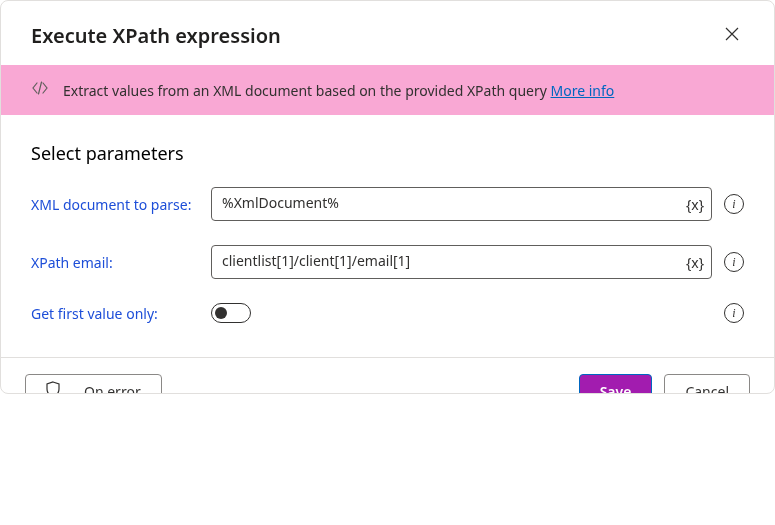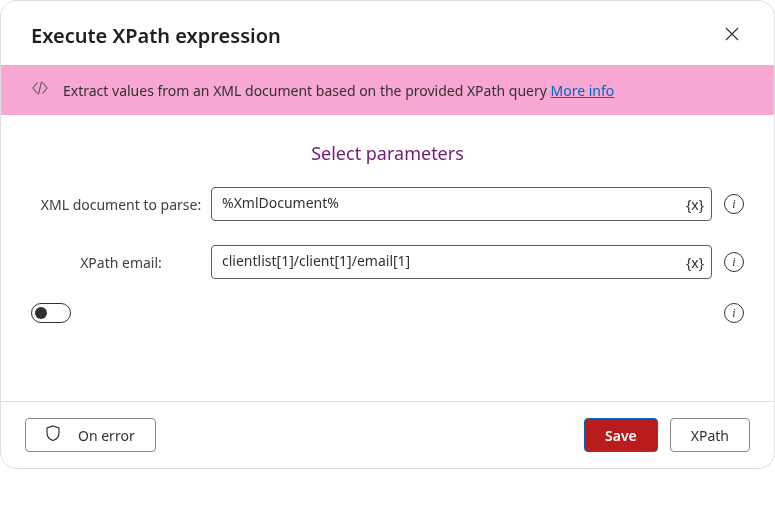--- a/index.html
+++ b/index.html
@@ -6,23 +6,23 @@
   body {
     font-family: "Segoe UI", system-ui, -apple-system, sans-serif;
     background: #fff;
     width: 775px;
     height: 525px;
     color: #323130;
     font-size: 14px;
   }
   .dialog {
     width: 775px;
-    height: 469px;
+    height: 394px;
     border: 1px solid #e1dfdd;
-    border-radius: 17px;
+    border-radius: 8px;
     display: flex;
     flex-direction: column;
     overflow: hidden;
   }
   .header {
     display: flex;
     align-items: center;
     justify-content: space-between;
     padding: 18px 26px 14px 30px;
   }
@@ -48,34 +48,32 @@
     color: #323130;
   }
   .info-bar a { color:#0067c0; text-decoration: underline; }
   .body-area {
     flex:1;
     padding: 26px 30px 10px 30px;
   }
   .section-title {
     font-size: 18px;
     font-weight: 400;
-    color:#701a75;
+    color:#000000;
     margin-bottom: 22px;
-    text-align: center;
   }
   .param-row {
     display:flex;
     align-items:center;
     margin-bottom: 24px;
   }
   .param-label {
     width: 180px;
     flex-shrink:0;
-    color:#404040;
-    text-align:center;
+    color:#1d4ed8;
   }
   .param-control {
     flex:1;
     display:flex;
     align-items:center;
     gap:12px;
   }
   .text-input-wrap {
     flex:1;
     position:relative;
@@ -153,29 +151,29 @@
     align-items:center;
     justify-content:space-between;
   }
   .btn {
     height:34px;
     padding:0 20px;
     border-radius:4px;
     font-size:14px;
     font-family:inherit;
     cursor:pointer;
-    display:flex;align-items:center;gap:18px;
+    display:flex;align-items:center;gap:24px;
   }
   .btn-secondary {
     background:#fff;
     border:1px solid #8a8886;
     color:#323130;
   }
   .btn-primary {
-    background:#b91c1c;
+    background:#a21caf;
     border:1px solid #0067c0;
     color:#fff;
     font-weight:600;
   }
   .footer-right { display:flex; gap:12px; }
   .shield-icon { color:#323130; }
   .code-icon { color:#605e5c; }
 </style>
 </head>
 <body>
@@ -223,20 +221,21 @@
       <div class="param-control">
         <div class="text-input-wrap">
           <input class="text-input" type="text" value="clientlist[1]/client[1]/email[1]" style="">
           <span class="var-badge">{x}</span>
         </div>
         <span class="info-icon">i</span>
       </div>
     </div>
 
     <div class="param-row">
+      <div class="param-label">Get first value only:</div>
       <div class="param-control">
         <div style="flex:1;display:flex;align-items:center;">
           <div class="toggle">
             <div class="toggle-knob"></div>
           </div>
         </div>
         <span class="info-icon">i</span>
       </div>
     </div>
 
@@ -246,17 +245,17 @@
     <button class="btn btn-secondary">
       <span class="shield-icon">
         <svg width="14" height="16" viewBox="0 0 14 16">
             <path d="M7 1 L13 3 V8 C13 12 10 14.5 7 15.5 C4 14.5 1 12 1 8 V3 Z" stroke="#323130" stroke-width="1.2" fill="none"></path>
           </svg>
       </span>
       <span>On error</span>
     </button>
     <div class="footer-right">
       <button class="btn btn-primary">Save</button>
-      <button class="btn btn-secondary">XPath</button>
+      <button class="btn btn-secondary">Cancel</button>
     </div>
   </div>
 
 </div>
 
 </body></html>

